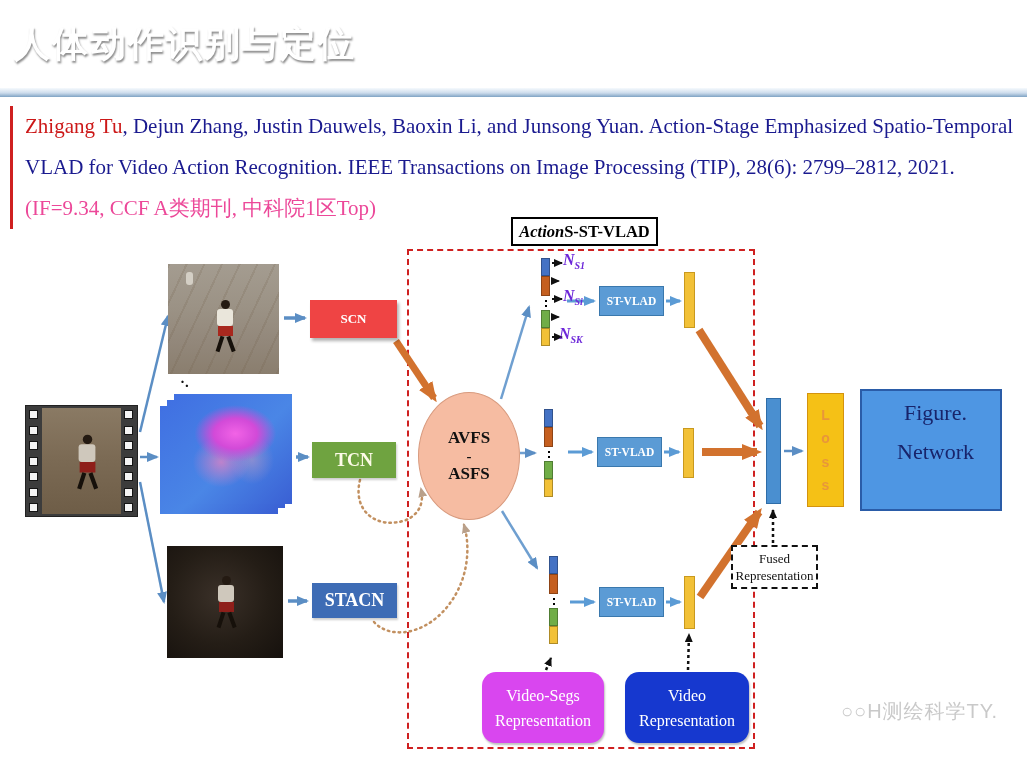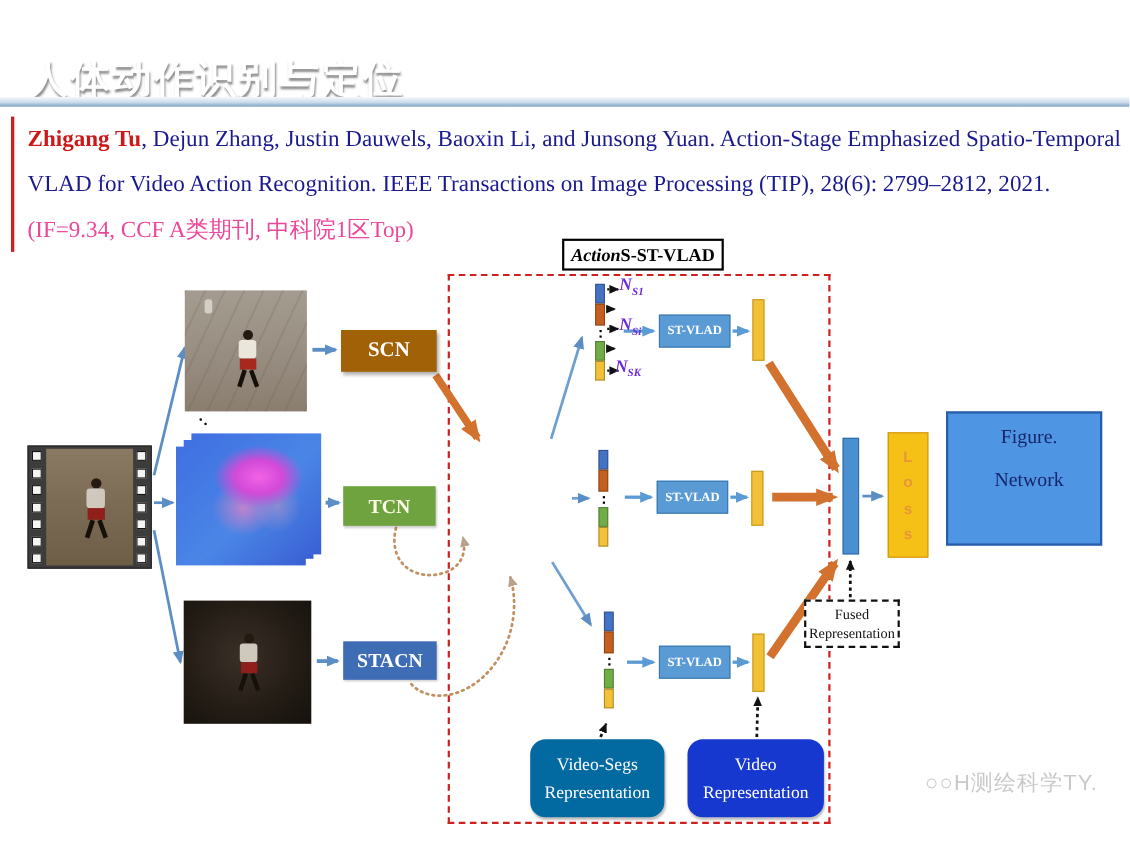--- a/index.html
+++ b/index.html
@@ -2,31 +2,31 @@
 <html><head>
 <meta charset="utf-8">
 <style>
   html,body{margin:0;padding:0;background:#ffffff;}
   .slide{position:relative;width:1027px;height:765px;background:#fff;overflow:hidden;
          font-family:"Liberation Serif",serif;}
 
   
   .hdr{position:absolute;left:0;top:0;width:1027px;height:88px;
        background:linear-gradient(105deg,#0c4astray 0%,#0d4f9c 0%,#1866b8 42%,#3585d0 72%,#13599f 100%);}
-  .hdr h1{margin:12px;padding:36px 0 0 14px;color:#fff;
+  .hdr h1{margin:0;padding:20px 0 0 14px;color:#fff;
           font:bold 36px "Liberation Sans",sans-serif;letter-spacing:2px;
           text-shadow:1px 2px 2px rgba(0,0,0,.45);}
   .hdr-stripe{position:absolute;left:0;top:88px;width:1027px;height:9px;
           background:linear-gradient(180deg,#f6fafd 0%,#cddcec 55%,#7fa3c4 100%);}
 
   
   .cite{position:absolute;left:10px;top:106px;width:1000px;
         border-left:3px solid #cf2020;padding-left:12px;
         font-size:21px;line-height:41px;color:#1a1a8f;}
-  .c-red-b{color:#cc1818;font-weight:bold;}
+  .c-red-b{color:#cc1818;font-weight:normal;}
   .c-bold{font-weight:normal;}
   .c-red{color:#ec4899;}
 
   
   .abs{position:absolute;text-align:center;}
   .lvl3{z-index:3;}
   .flexc{display:flex;align-items:center;justify-content:center;}
 
   .title-box{left:511px;top:217px;width:143px;height:25px;background:#fff;
              border:2px solid #000;z-index:3;font-size:16.5px;font-weight:bold;color:#000;}
@@ -67,22 +67,22 @@
      background:linear-gradient(135deg,#4070e2 0%,#4a86e6 55%,#3a60d4 100%);}
   .flow-front{z-index:2;
      background-image:
        radial-gradient(closest-side at 52% 36%,#f263e6 0%,#d24ad8 38%,rgba(70,90,220,0) 72%),
        radial-gradient(closest-side at 40% 62%,rgba(210,130,200,.85) 0%,rgba(70,90,220,0) 60%),
        radial-gradient(closest-side at 66% 60%,rgba(180,150,200,.6) 0%,rgba(70,90,220,0) 55%),
        linear-gradient(135deg,#4070e2 0%,#4a86e6 55%,#3a60d4 100%);}
   .ellipsis-mark{left:180px;top:374px;font-size:15px;color:#111;z-index:2;font-weight:bold;}
 
   
-  .scn{left:310px;top:300px;width:87px;height:38px;background:#a16207;
-       box-shadow:2px 3px 3px rgba(0,0,0,.3);font-size:19px;font-weight:bold;color:#fff;}
+  .scn{left:310px;top:300px;width:87px;height:38px;background:#ef4444;
+       box-shadow:2px 3px 3px rgba(0,0,0,.3);font-size:13px;font-weight:bold;color:#fff;}
   .tcn{left:312px;top:442px;width:84px;height:36px;background:#6fa340;
        box-shadow:1px 2px 2px rgba(0,0,0,.2);font-size:18px;font-weight:bold;color:#fdfbe8;}
   .stacn{left:312px;top:583px;width:85px;height:35px;background:#3e6cb5;
        box-shadow:1px 2px 2px rgba(0,0,0,.2);font-size:18px;font-weight:bold;color:#fff;}
 
   
   .avfs{left:418px;top:392px;width:100px;height:126px;border-radius:50%;
         background:#f6bca2;border:1px solid #d89b7f;z-index:3;
         flex-direction:column;font-size:17px;font-weight:bold;color:#111;line-height:22px;}
   .avfs .dash-line{font-size:15px;line-height:14px;}
@@ -112,30 +112,30 @@
   .ybar{width:11px;background:#f2c137;border:1.5px solid #c9991e;box-sizing:border-box;z-index:3;}
   .yb1{left:684px;top:272px;height:56px;} .yb2{left:683px;top:428px;height:50px;} .yb3{left:684px;top:576px;height:53px;}
 
   
   .bluebar{left:766px;top:398px;width:15px;height:106px;background:#4a8fd0;
            border:1.5px solid #2f6da8;box-sizing:border-box;z-index:3;}
   .loss{left:807px;top:393px;width:37px;height:114px;background:#f5c116;border:1.5px solid #d4930e;
         box-sizing:border-box;z-index:3;display:flex;flex-direction:column;align-items:center;
         justify-content:space-evenly;padding:6px 0;
         font:bold 14px "Liberation Sans",sans-serif;color:#e8963a;}
-  .figure-box{left:860px;top:374px;width:142px;height:122px;background:#4e96e3;
+  .figure-box{left:860px;top:389px;width:142px;height:122px;background:#4e96e3;
         border:2px solid #2a5ca8;box-sizing:border-box;z-index:3;color:#18246b;
-        font-size:18px;line-height:39px;padding:2px 0 0 9px;}
+        font-size:22px;line-height:39px;padding:2px 0 0 9px;}
 
   .fused{left:731px;top:545px;width:87px;height:44px;background:#fff;border:2.5px dashed #111;
          box-sizing:border-box;z-index:3;flex-direction:column;font-size:13px;line-height:17px;color:#111;}
 
   .vbox{width:122px;height:71px;border-radius:14px;z-index:3;flex-direction:column;
         color:#fff;font-size:16px;line-height:25px;}
-  .vsegs{left:482px;top:672px;background:#0369a1;box-shadow:1px 2px 2px rgba(0,0,0,.25);}
+  .vsegs{left:482px;top:672px;background:#d946ef;box-shadow:1px 2px 2px rgba(0,0,0,.25);}
   .video{left:625px;top:672px;width:124px;background:#1638cf;box-shadow:1px 2px 2px rgba(0,0,0,.25);}
 
   .watermark{left:841px;top:698px;z-index:4;color:#c9c9c9;
              font:20px "Liberation Sans",sans-serif;letter-spacing:1px;
              text-shadow:0 1px 0 #fff;}
 
   .arrows{position:absolute;left:0;top:0;z-index:2;pointer-events:none;}
 </style>
 </head>
 <body>
@@ -275,20 +275,25 @@
           <i></i>
           <i></i>
         </div>
     </div>
   </div>
 
   <div class="abs lvl3 flexc scn">SCN</div>
   <div class="abs lvl3 flexc tcn">TCN</div>
   <div class="abs lvl3 flexc stacn">STACN</div>
 
+  <div class="abs flexc avfs">
+    <span>AVFS</span>
+    <span class="dash-line">-</span>
+    <span>ASFS</span>
+  </div>
 
   <div class="abs segbar bar1">
     <i class="seg-b"></i>
       <i class="seg-o"></i>
       <span class="seg-dots">
         <b></b>
         <b></b>
       </span>
       <i class="seg-g"></i>
       <i class="seg-y"></i>

